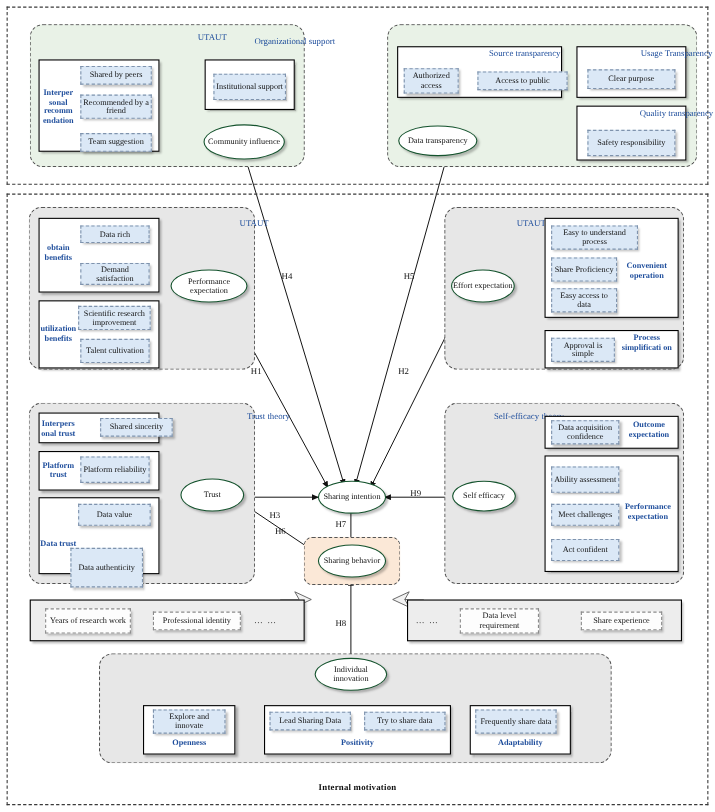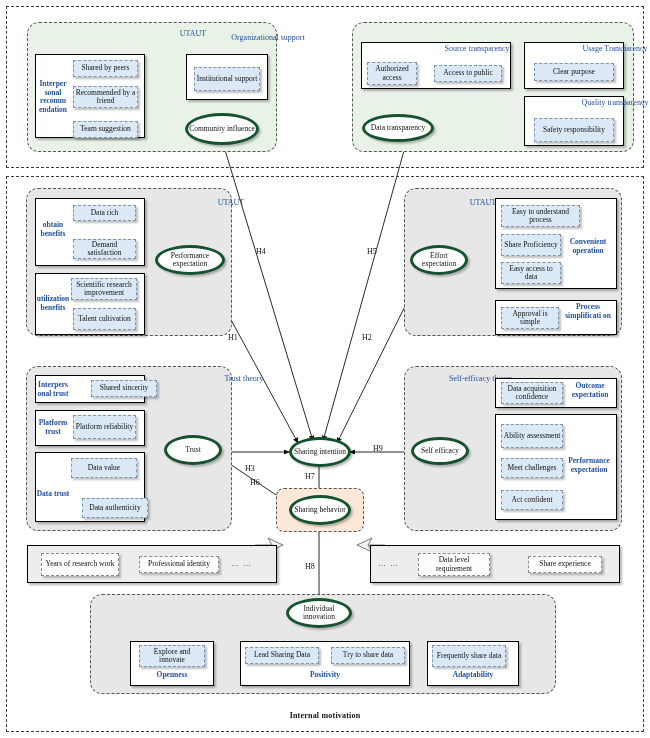--- a/index.html
+++ b/index.html
@@ -41,21 +41,21 @@
     position:absolute;box-sizing:border-box;background:#dbe8f6;
     border:1px dashed #7f93ad;box-shadow:2px 2px 2px rgba(0,0,0,.25);
     display:flex;align-items:center;justify-content:center;text-align:center;
     font-size:7.5px;color:#111;line-height:8.5px;padding:1px;
   }
   .chip.white{background:#fdfdfd;border:1px dashed #8a8a8a;}
 
   
   .ell{
     position:absolute;box-sizing:border-box;background:#ffffff;
-    border:3px solid #14532d;border-radius:50%;
+    border:1px solid #14532d;border-radius:50%;
     display:flex;align-items:center;justify-content:center;text-align:center;
     font-size:7.5px;color:#111;line-height:8.5px;
     box-shadow:2px 2px 2px rgba(0,0,0,.25);
   }
 
   
   .blabel{
     position:absolute;font-size:7.5px;font-weight:bold;color:#1f4e9c;
     text-align:center;line-height:8.5px;
   }
@@ -176,21 +176,21 @@
   <div class="panel-label" style="left:186px;top:33px;width:82px;">Organizational support</div>
   <div class="chip" style="left:194px;top:67px;width:66px;height:24px;">Institutional support</div>
 
   <div class="ell" style="left:185px;top:113px;width:74px;height:32px;">Community influence</div>
 
   <div class="panel green" style="left:352px;top:22px;width:282px;height:130px;"></div>
 
   <div class="gbox" style="left:361px;top:42px;width:150px;height:47px;"></div>
   <div class="panel-label" style="left:361px;top:44px;width:150px;">Source transparency</div>
   <div class="chip" style="left:367px;top:62px;width:50px;height:23px;">Authorized access</div>
-  <div class="chip" style="left:434px;top:65px;width:68px;height:17px;">Access to public</div>
+  <div class="chip" style="left:434px;top:65px;width:82px;height:17px;">Access to public</div>
 
   <div class="gbox" style="left:524px;top:42px;width:100px;height:47px;"></div>
   <div class="panel-label" style="left:524px;top:44px;width:100px;">Usage Transparency</div>
   <div class="chip" style="left:534px;top:63px;width:80px;height:18px;">Clear purpose</div>
 
   <div class="gbox" style="left:524px;top:96px;width:100px;height:50px;"></div>
   <div class="panel-label" style="left:524px;top:98px;width:100px;">Quality transparency</div>
   <div class="chip" style="left:534px;top:118px;width:80px;height:24px;">Safety responsibility</div>
 
   <div class="ell" style="left:362px;top:114px;width:72px;height:28px;">Data transparency</div>
@@ -235,21 +235,21 @@
   <div class="blabel" style="left:33px;top:381px;width:40px;">Interpers onal trust</div>
   <div class="chip" style="left:71px;top:380px;width:66px;height:17px;margin-left:20px;">Shared sincerity</div>
 
   <div class="gbox" style="left:35px;top:410px;width:110px;height:36px;"></div>
   <div class="blabel" style="left:33px;top:419px;width:40px;">Platform trust</div>
   <div class="chip" style="left:73px;top:415px;width:63px;height:24px;">Platform reliability</div>
 
   <div class="gbox" style="left:35px;top:452px;width:110px;height:70px;"></div>
   <div class="blabel" style="left:33px;top:490px;width:40px;">Data trust</div>
   <div class="chip" style="left:71px;top:458px;width:66px;height:20px;">Data value</div>
-  <div class="chip" style="left:82px;top:498px;width:66px;height:20px;">Data authenticity</div>
+  <div class="chip" style="left:64px;top:498px;width:66px;height:36px;">Data authenticity</div>
 
   <div class="ell" style="left:164px;top:435px;width:58px;height:30px;">Trust</div>
 
   <div class="panel gray" style="left:404px;top:366px;width:218px;height:165px;"></div>
   <div class="panel-label" style="left:408px;top:374px;width:90px;text-align:left;">Self-efficacy theory</div>
 
   <div class="gbox" style="left:495px;top:378px;width:122px;height:30px;"></div>
   <div class="blabel" style="left:566px;top:382px;width:48px;">Outcome expectation</div>
   <div class="chip" style="left:501px;top:382px;width:62px;height:22px;">Data acquisition confidence</div>
 

